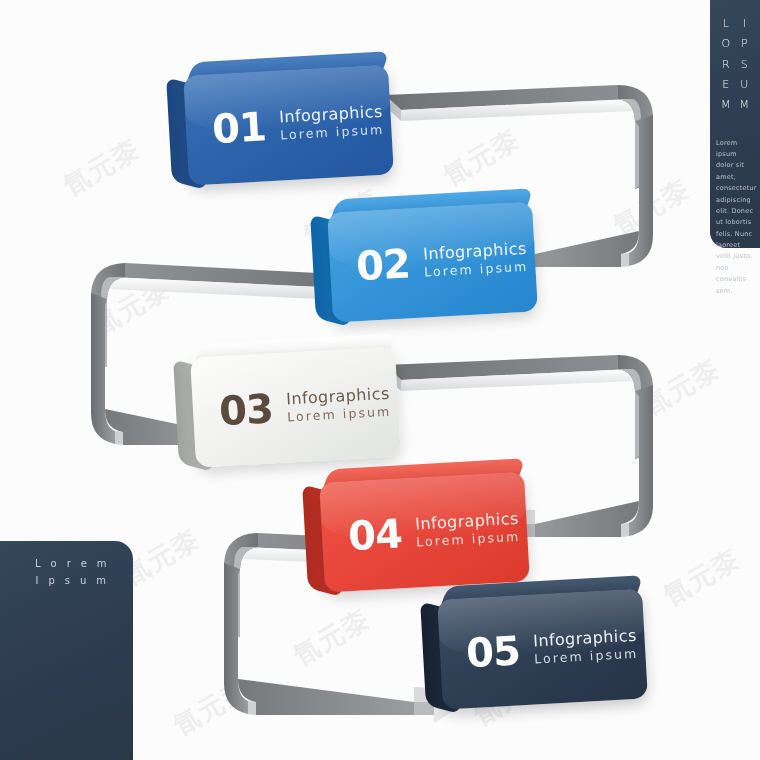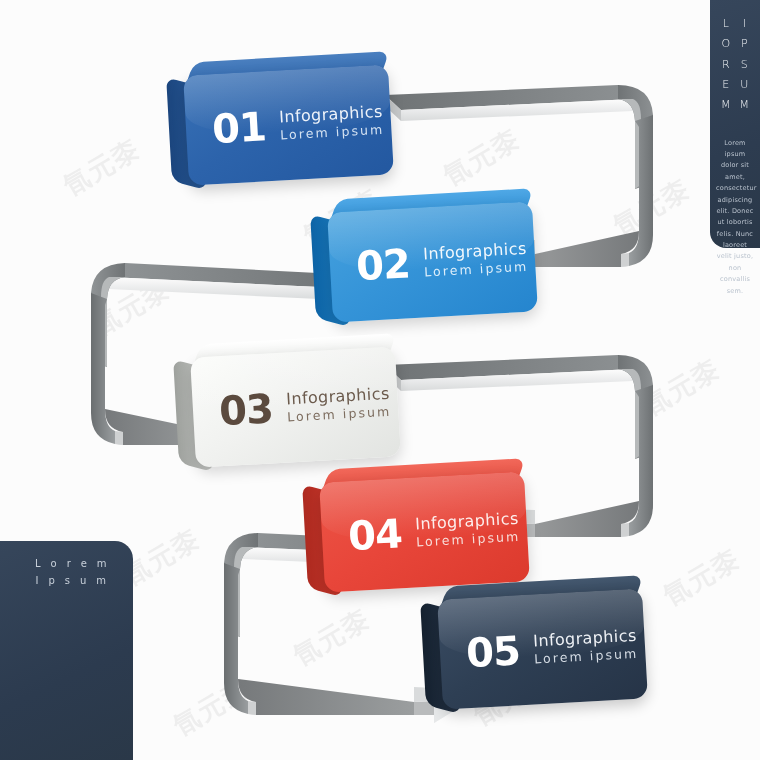--- a/index.html
+++ b/index.html
@@ -120,21 +120,21 @@
     font-weight:300;
     text-align:center;
   }
   #panel-tr .vword span{display:block;}
   #panel-tr .body{
     margin:22px 6px 0 6px;
     color:#b9c2cd;
     font-family:"DejaVu Sans", sans-serif;
     font-size:6.5px;
     line-height:1.75;
-    text-align:center;
+    text-align:left;
     letter-spacing:0.2px;
   }
 </style>
 </head>
 <body>
 
 <div id="stage">
 
   <div>
     <div class="wm" style="left:60px;top:150px;">氜元桼</div>

